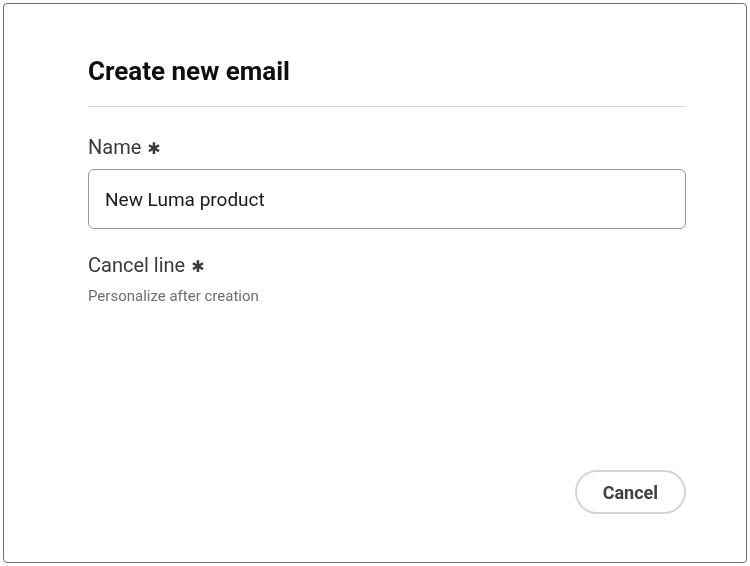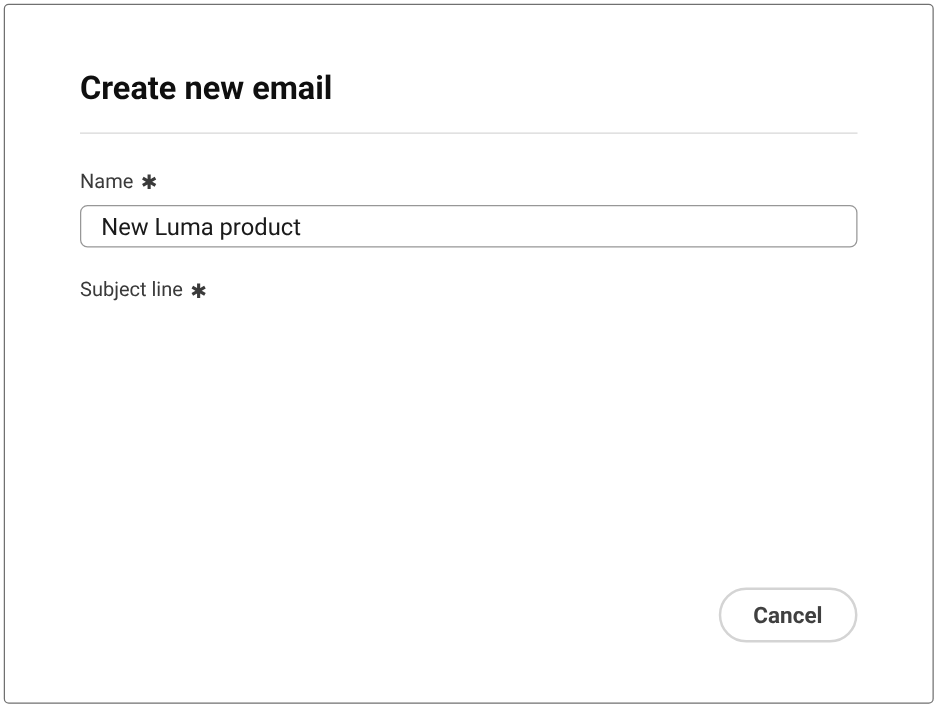--- a/index.html
+++ b/index.html
@@ -16,21 +16,21 @@
     }
     .dialog {
       position: absolute;
       top: 3px;
       left: 3px;
       right: 3px;
       bottom: 3px;
       border: 1.5px solid #707070;
       border-radius: 4px;
       background: #ffffff;
-      padding: 52px 60px 48px 60px;
+      padding: 52px 60px 48px 84px;
       display: flex;
       flex-direction: column;
     }
     .dialog-title {
       font-size: 26px;
       font-weight: 700;
       color: #0f0f0f;
       margin-bottom: 20px;
     }
     .divider {
@@ -40,33 +40,33 @@
     }
     .form-group {
       margin-bottom: 24px;
     }
     .label-row {
       display: flex;
       align-items: center;
       margin-bottom: 10px;
     }
     .field-label {
-      font-size: 16px;
+      font-size: 20px;
       color: #3a3a3a;
     }
     .required-icon {
       margin-left: 6px;
       color: #3a3a3a;
       font-size: 16px;
       position: relative;
       top: 1px;
     }
     .text-input {
       width: 100%;
-      height: 34px;
+      height: 60px;
       border: 1px solid #979797;
       border-radius: 6px;
       padding: 0 16px;
       font-size: 19px;
       color: #1a1a1a;
       background: #ffffff;
       font-family: inherit;
       outline: none;
     }
     .helper-text {
@@ -111,21 +111,22 @@
   <div class="form-group">
     <div class="label-row">
       <label class="field-label">Name</label>
       <span class="required-icon">✱</span>
     </div>
     <input type="text" class="text-input" value="New Luma product" style="">
   </div>
 
   <div class="form-group">
     <div class="label-row">
-      <label class="field-label">Subject line</label>
+      <label class="field-label">Cancel line</label>
       <span class="required-icon">✱</span>
     </div>
+    <div class="helper-text">Personalize after creation</div>
   </div>
 
   <div class="footer">
     <button class="btn btn-secondary">Cancel</button>
   </div>
 </div>
 
 </body></html>

